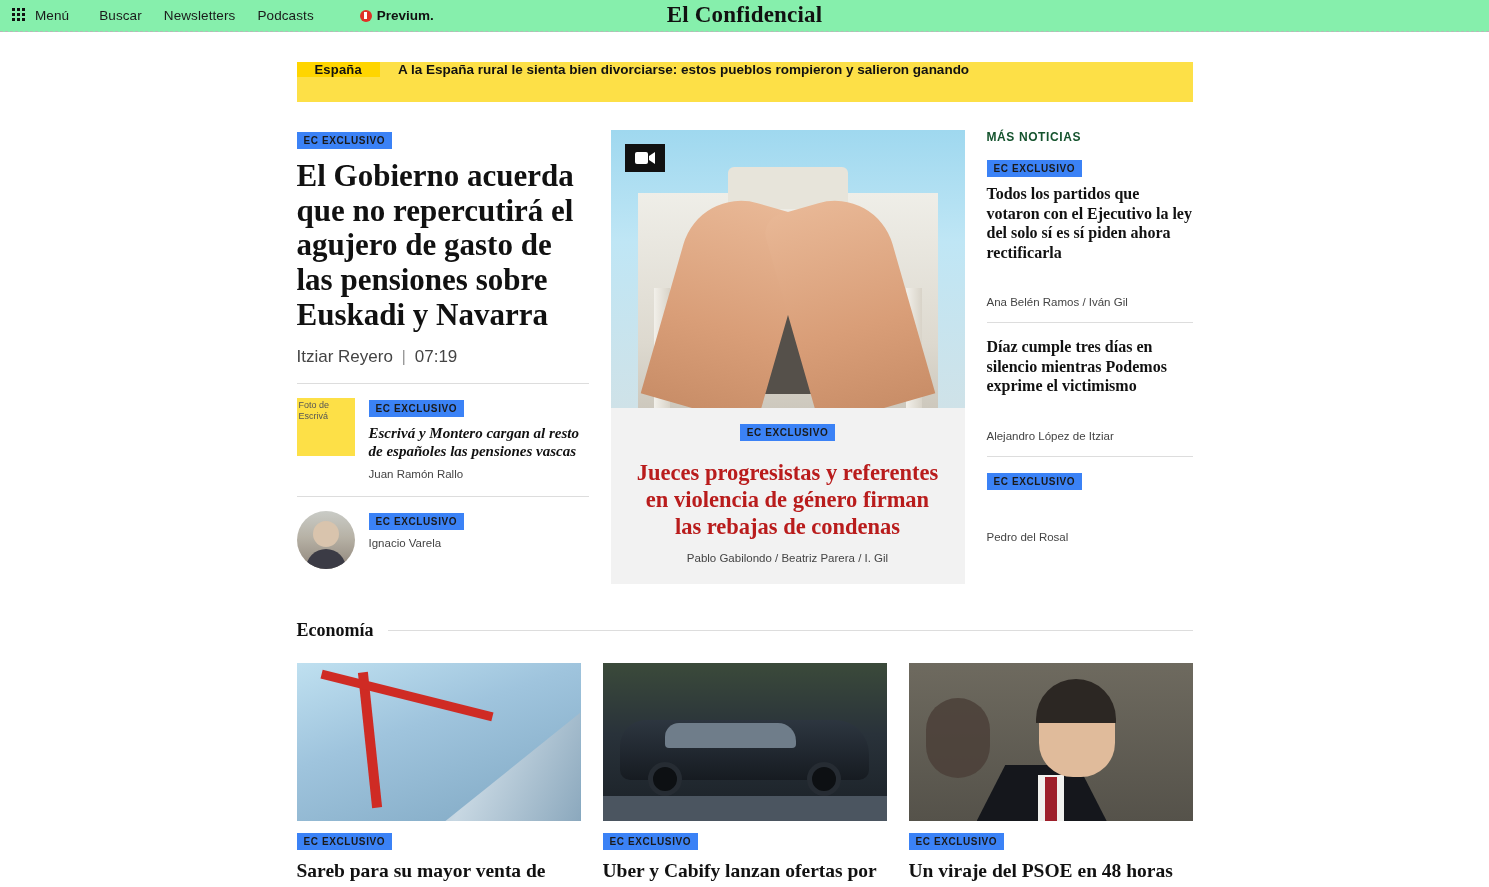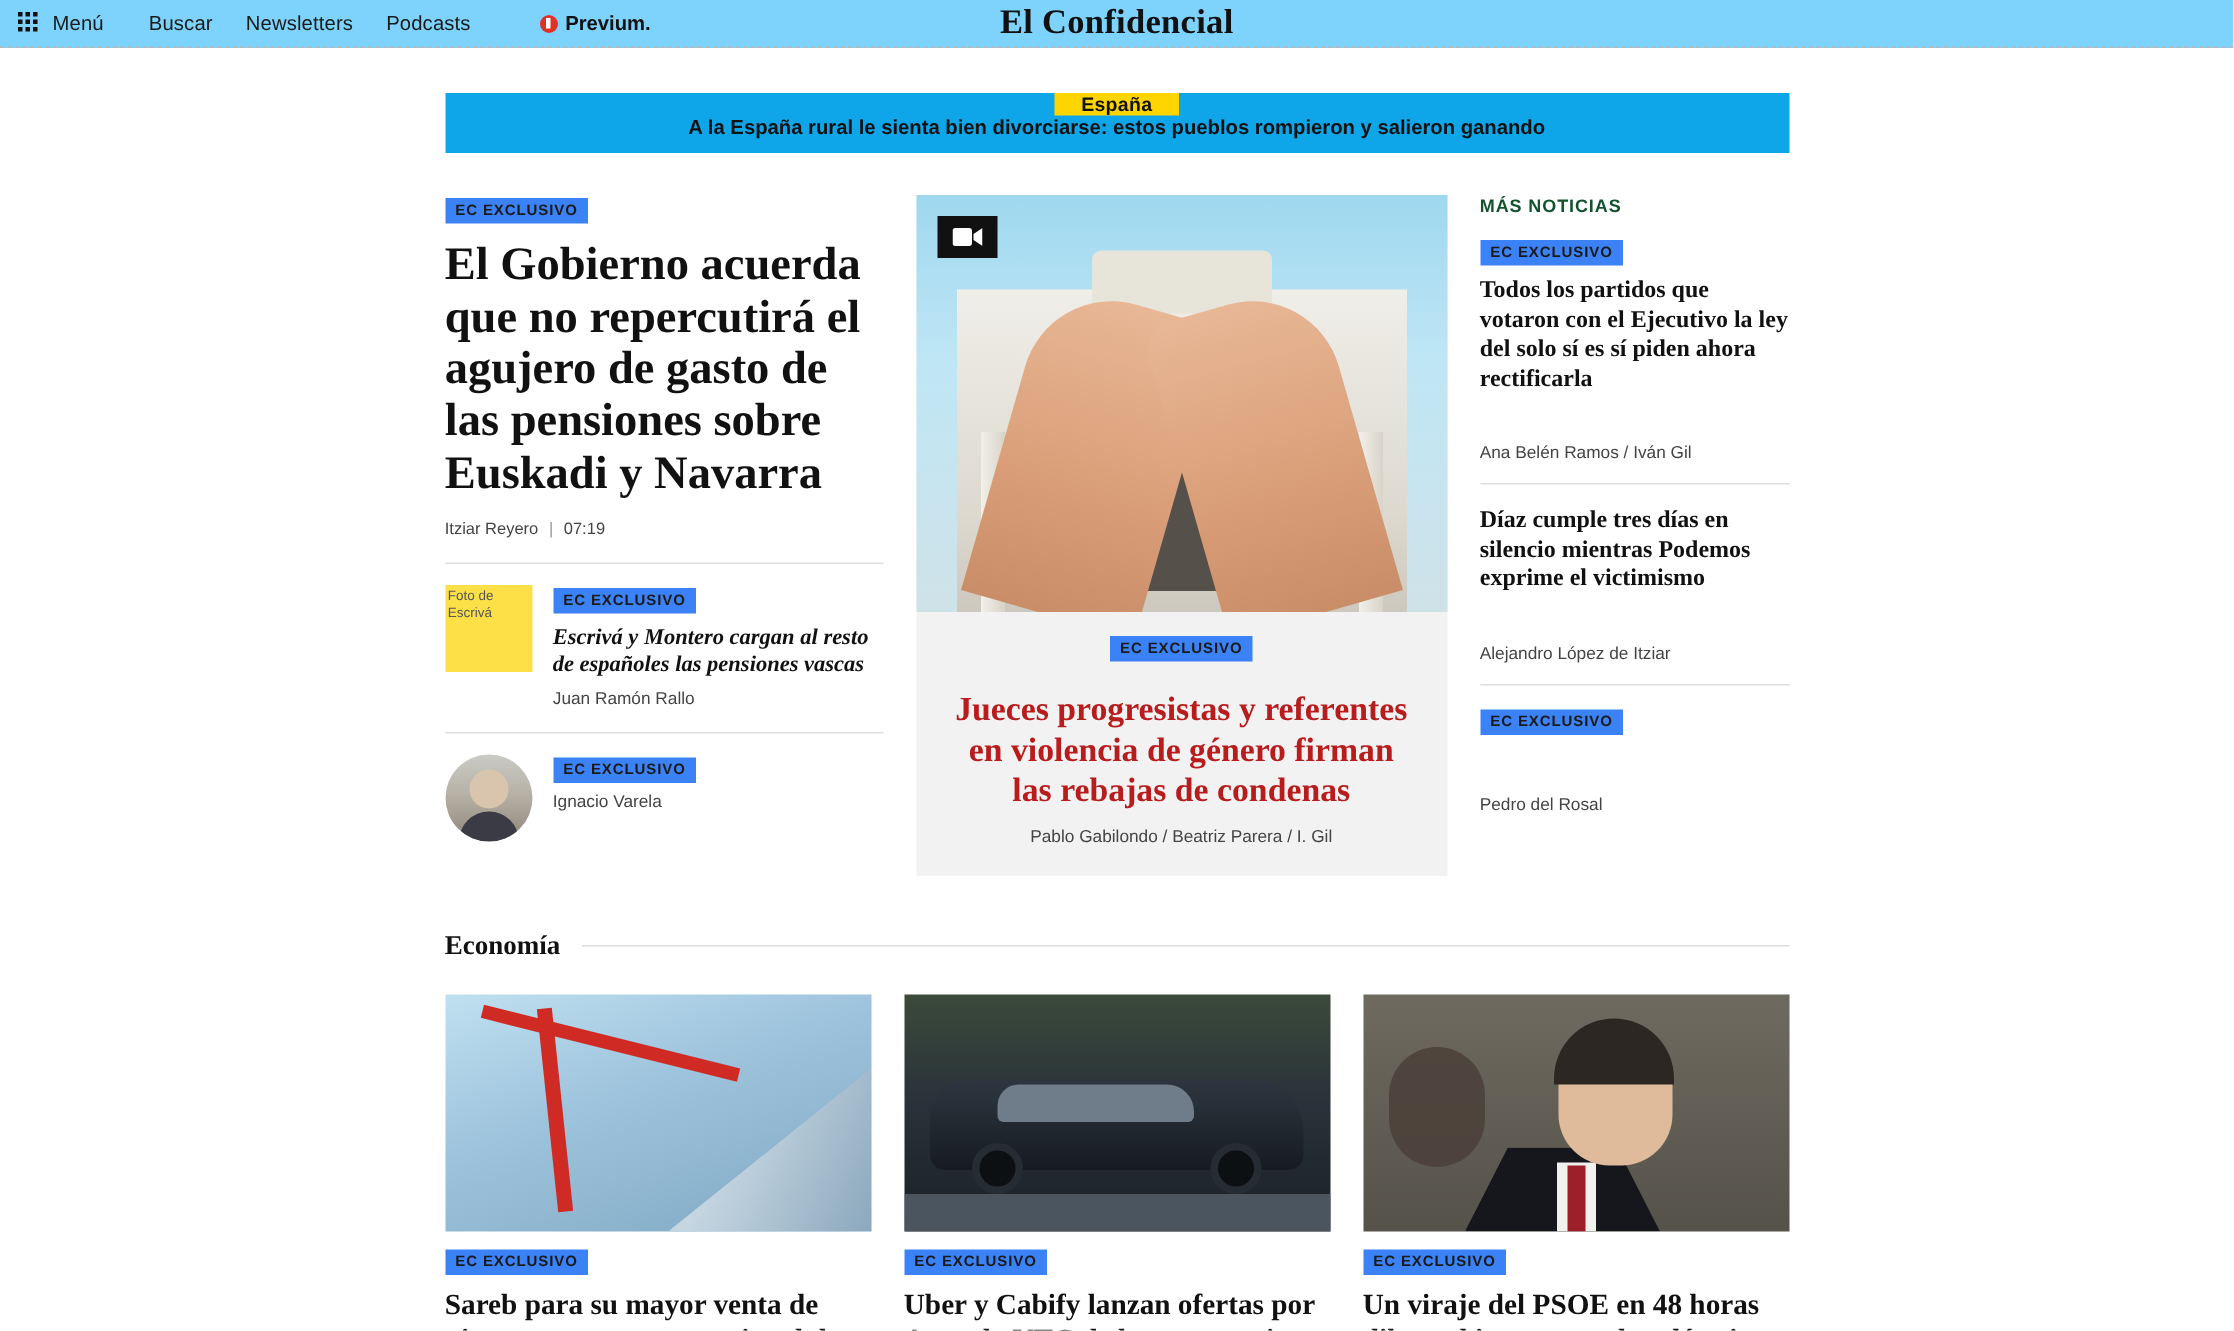--- a/index.html
+++ b/index.html
@@ -9,21 +9,21 @@
     background: #ffffff;
     font-family: "Liberation Sans", sans-serif;
     overflow: hidden;
   }
   .page { position: relative; width: 1489px; height: 887px; background:#fff; }
 
   
   .topbar {
     position: relative;
     height: 32px;
-    background: #7dd3fc;
+    background: #86efac;
     border-bottom: 1px dashed #b8b8b8;
     display: flex;
     align-items: center;
     padding-left: 12px;
   }
   .nav-left { display: flex; align-items: center; gap: 0px; }
   .grid-icon {
     width: 15px; height: 15px;
     display: grid;
     grid-template-columns: repeat(3, 3px);
@@ -68,24 +68,23 @@
   }
   .wide {
     width: 896px;
     margin: 0 auto;
   }
 
   
   .highlight {
     margin-top: 30px;
     display: flex;
-    align-items: center;
-    background: #0ea5e9;
+    align-items: flex-start;
+    background: #fde047;
     height: 40px;
-    flex-direction: column;
   }
   .highlight .tag {
     background: #ffd500;
     color: #111;
     font-weight: bold;
     font-size: 13px;
     display: flex; align-items: center;
     padding: 0 18px;
     letter-spacing: .2px;
   }
@@ -118,21 +117,21 @@
 
   .lead-title {
     font-family: "Liberation Serif", serif;
     font-weight: bold;
     font-size: 31px;
     line-height: 1.12;
     color: #111;
     margin: 0 0 14px 0;
   }
   .byline {
-    font-size: 11px;
+    font-size: 17px;
     color: #444;
   }
   .byline .sep { color:#999; margin: 0 4px; }
 
   .divider { border-top: 1px solid #ddd; margin: 16px 0 14px; }
 
   .small-item { display: flex; gap: 14px; }
   .thumb {
     width: 58px; height: 58px; flex: none;
     background: #fde047;

